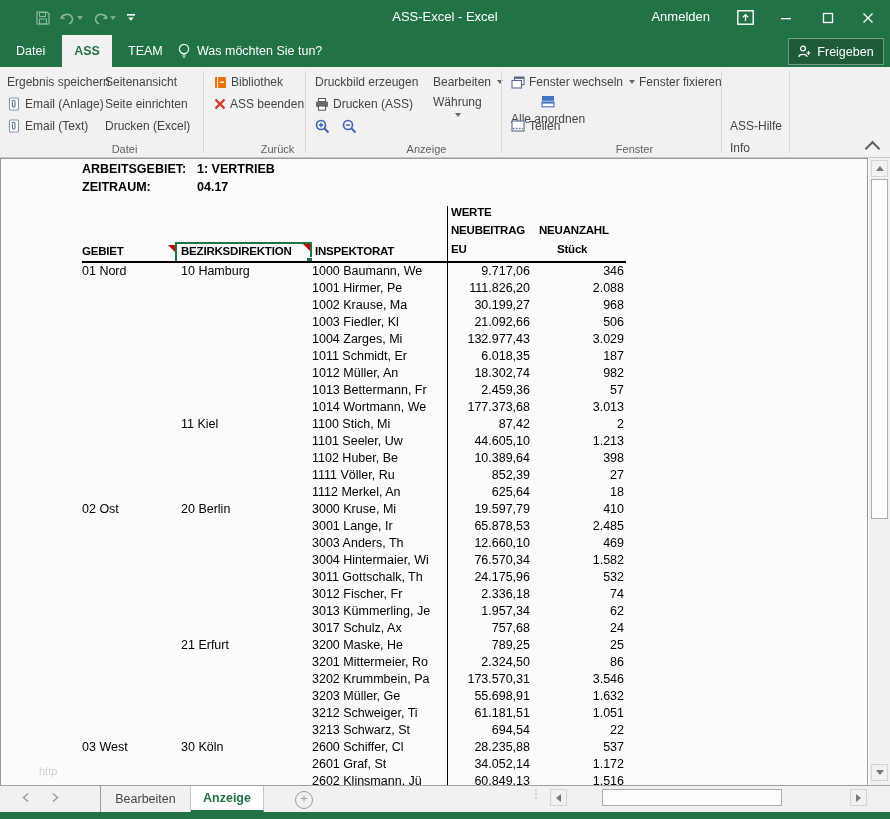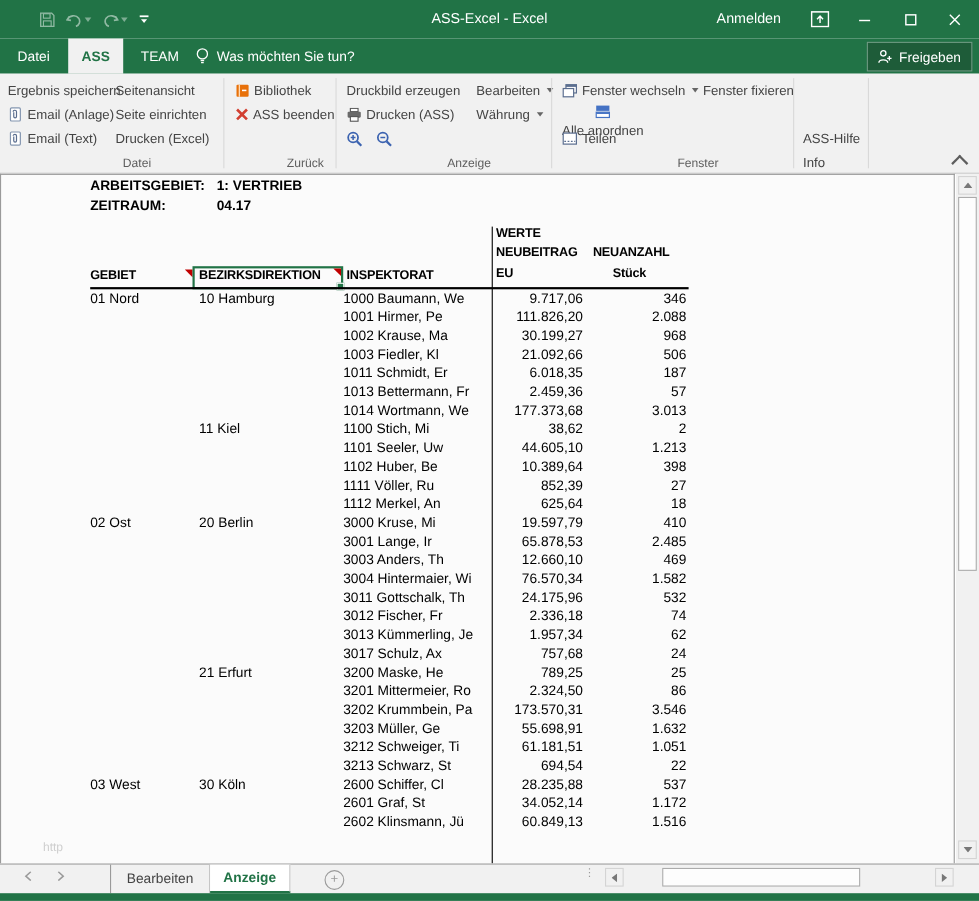--- a/index.html
+++ b/index.html
@@ -211,21 +211,21 @@
         <span class="drop"></span>
       </div>
     <div class="ritem r2" style="left:9px;">
       <svg class="icon" width="14" height="13" viewBox="0 0 14 13">
           <rect x="3.5" y="0.5" width="7" height="3" fill="#fff" stroke="#555" stroke-width="1"></rect>
           <rect x="1" y="3.5" width="12" height="5.5" rx="1" fill="#6a6a6a"></rect>
           <rect x="3.5" y="8" width="7" height="4.2" fill="#fff" stroke="#555" stroke-width="1"></rect>
         </svg>
       <span>Drucken (ASS)</span>
     </div>
-    <div class="ritem r2" style="left:127px;">
+    <div class="ritem r2" style="left:127px;flex-direction:column;">
         <span>Währung</span>
         <span class="drop"></span>
       </div>
     <div class="ritem r3" style="left:9px;">
       <svg class="icon" width="15" height="15" viewBox="0 0 15 15">
           <circle cx="6" cy="6" r="4.5" fill="none" stroke="#3c63b0" stroke-width="1.6"></circle>
           <path d="M6 3.8 L6 8.2 M3.8 6 L8.2 6" stroke="#3c63b0" stroke-width="1.4"></path>
           <path d="M9.5 9.5 L13.5 13.5" stroke="#3c63b0" stroke-width="2"></path>
         </svg>
     </div>
@@ -339,43 +339,57 @@
       <div class="trow">
         <span class="c-gebiet"></span>
         <span class="c-bd"></span>
         <span class="c-insp">1003 Fiedler, Kl</span>
         <span class="c-wert">21.092,66</span>
         <span class="c-stk">506</span>
       </div>
       <div class="trow">
         <span class="c-gebiet"></span>
         <span class="c-bd"></span>
+        <span class="c-insp">1004 Zarges, Mi</span>
+        <span class="c-wert">132.977,43</span>
+        <span class="c-stk">3.029</span>
+      </div>
+      <div class="trow">
+        <span class="c-gebiet"></span>
+        <span class="c-bd"></span>
         <span class="c-insp">1011 Schmidt, Er</span>
         <span class="c-wert">6.018,35</span>
         <span class="c-stk">187</span>
       </div>
       <div class="trow">
         <span class="c-gebiet"></span>
         <span class="c-bd"></span>
+        <span class="c-insp">1012 Müller, An</span>
+        <span class="c-wert">18.302,74</span>
+        <span class="c-stk">982</span>
+      </div>
+      <div class="trow">
+        <span class="c-gebiet"></span>
+        <span class="c-bd"></span>
         <span class="c-insp">1013 Bettermann, Fr</span>
         <span class="c-wert">2.459,36</span>
         <span class="c-stk">57</span>
       </div>
       <div class="trow">
         <span class="c-gebiet"></span>
         <span class="c-bd"></span>
         <span class="c-insp">1014 Wortmann, We</span>
         <span class="c-wert">177.373,68</span>
         <span class="c-stk">3.013</span>
       </div>
       <div class="trow">
         <span class="c-gebiet"></span>
         <span class="c-bd">11 Kiel</span>
         <span class="c-insp">1100 Stich, Mi</span>
-        <span class="c-wert">38,62</span>
+        <span class="c-wert">87,42</span>
         <span class="c-stk">2</span>
       </div>
       <div class="trow">
         <span class="c-gebiet"></span>
         <span class="c-bd"></span>
         <span class="c-insp">1101 Seeler, Uw</span>
         <span class="c-wert">44.605,10</span>
         <span class="c-stk">1.213</span>
       </div>
       <div class="trow">

